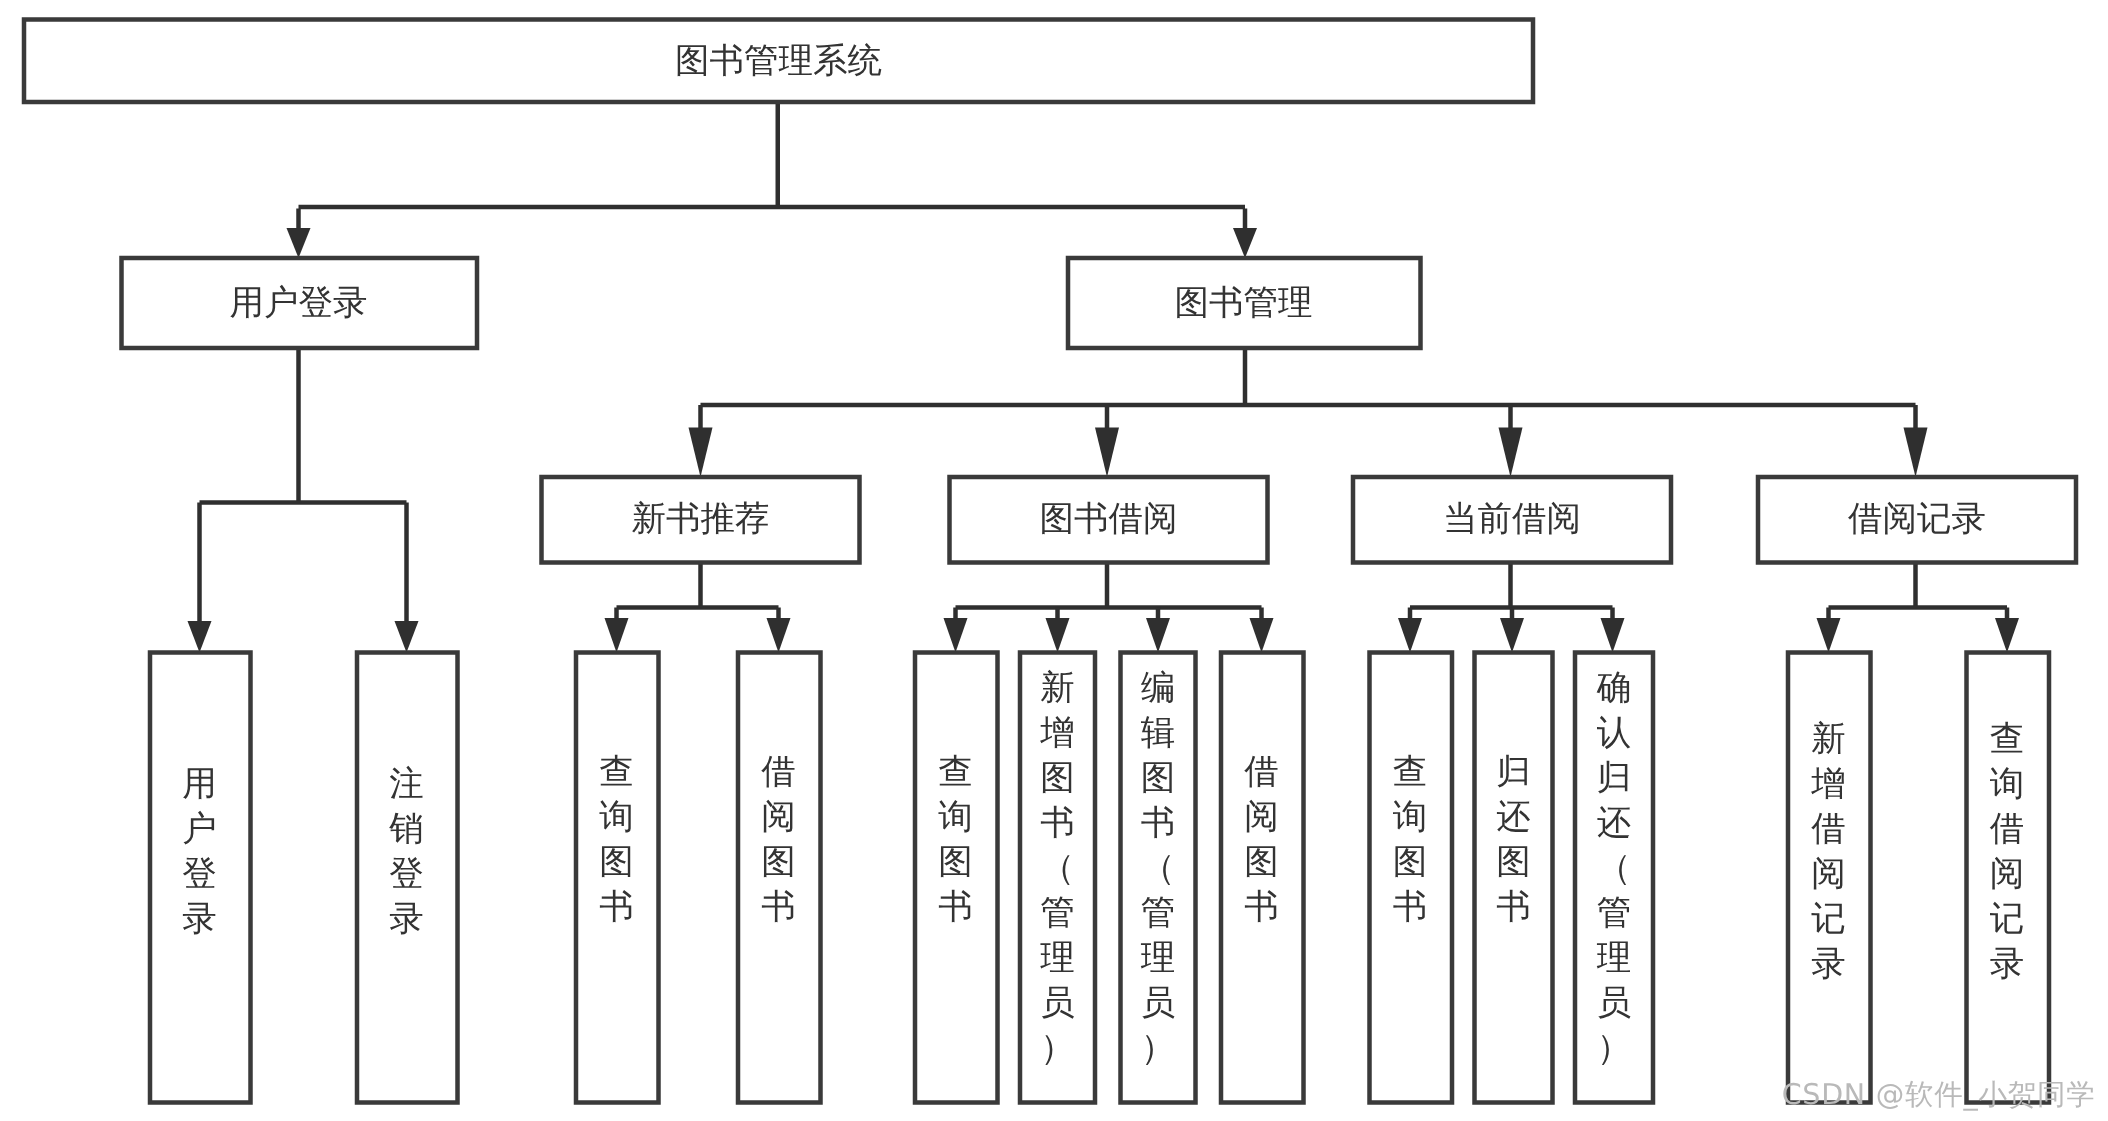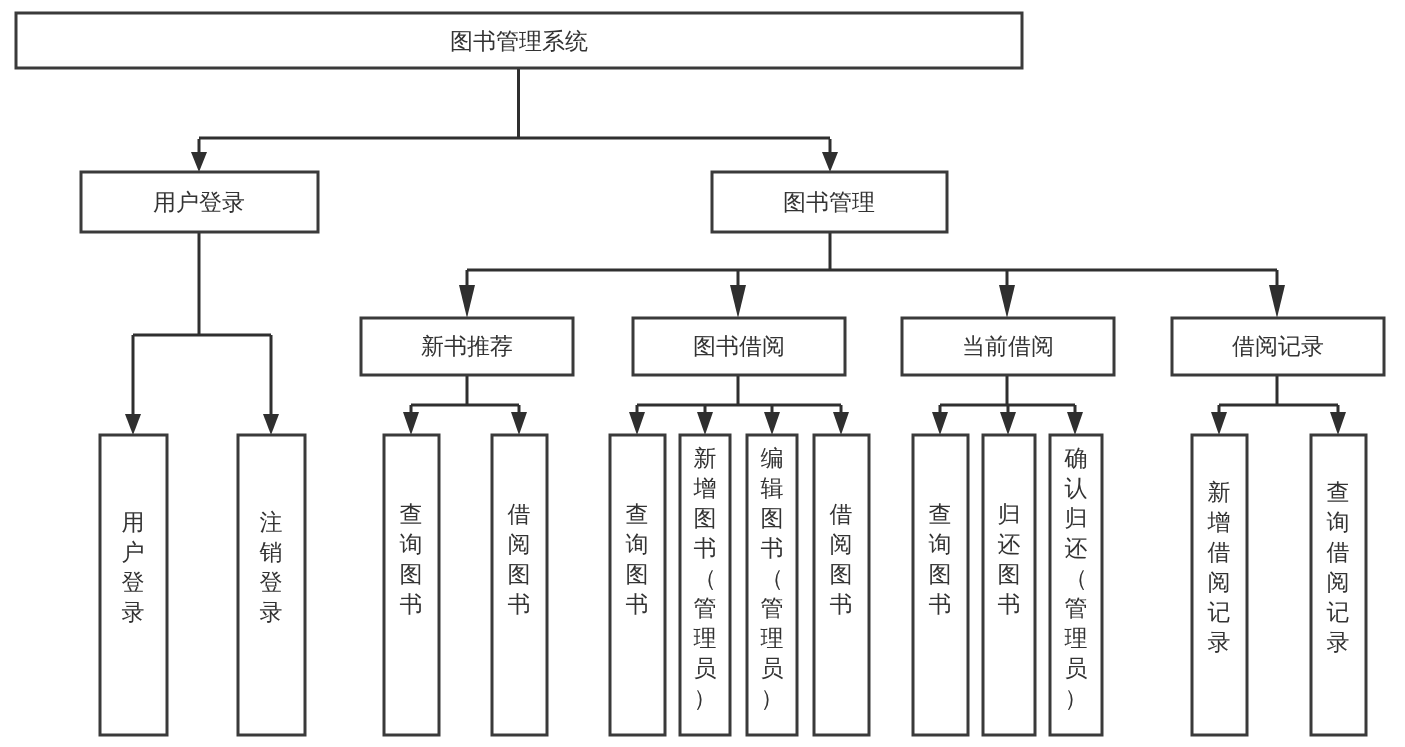--- a/index.html
+++ b/index.html
@@ -232,13 +232,14 @@
         <rect class="node-box" x="1192" y="435" width="55" height="300"></rect>
         <text class="leaf-label" x="1219" y="500"><tspan x="1219" dy="0">新</tspan><tspan x="1219" dy="30">增</tspan><tspan x="1219" dy="30">借</tspan><tspan x="1219" dy="30">阅</tspan><tspan x="1219" dy="30">记</tspan><tspan x="1219" dy="30">录</tspan></text>
       </g>
       <g>
         <rect class="node-box" x="1311" y="435" width="55" height="300"></rect>
         <text class="leaf-label" x="1338" y="500"><tspan x="1338" dy="0">查</tspan><tspan x="1338" dy="30">询</tspan><tspan x="1338" dy="30">借</tspan><tspan x="1338" dy="30">阅</tspan><tspan x="1338" dy="30">记</tspan><tspan x="1338" dy="30">录</tspan></text>
       </g>
     </g>
   </svg>
 
+  <div class="watermark-text">CSDN @软件_小贺同学</div>
 </div>
 
 </body></html>

